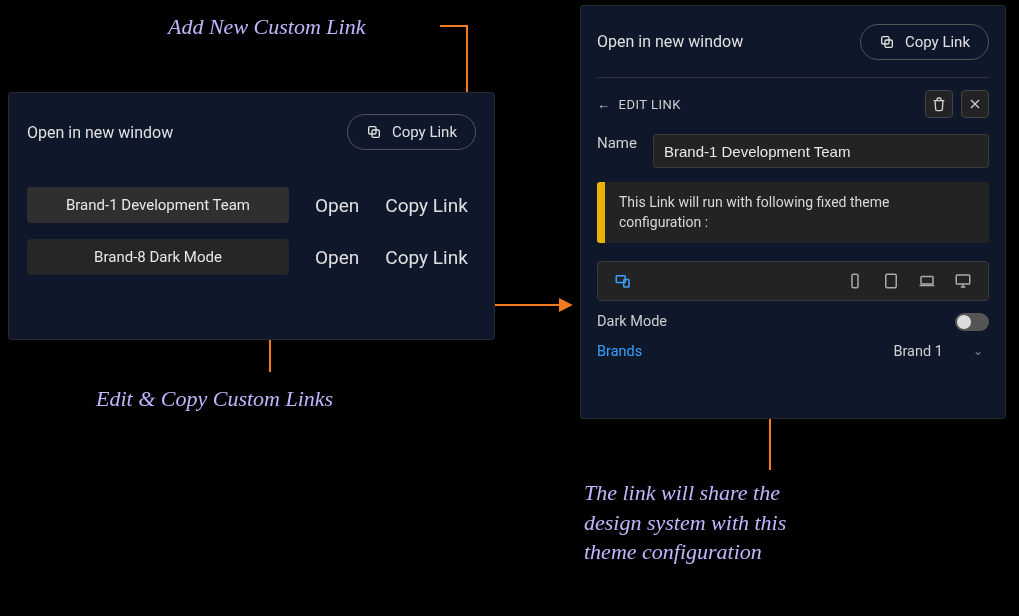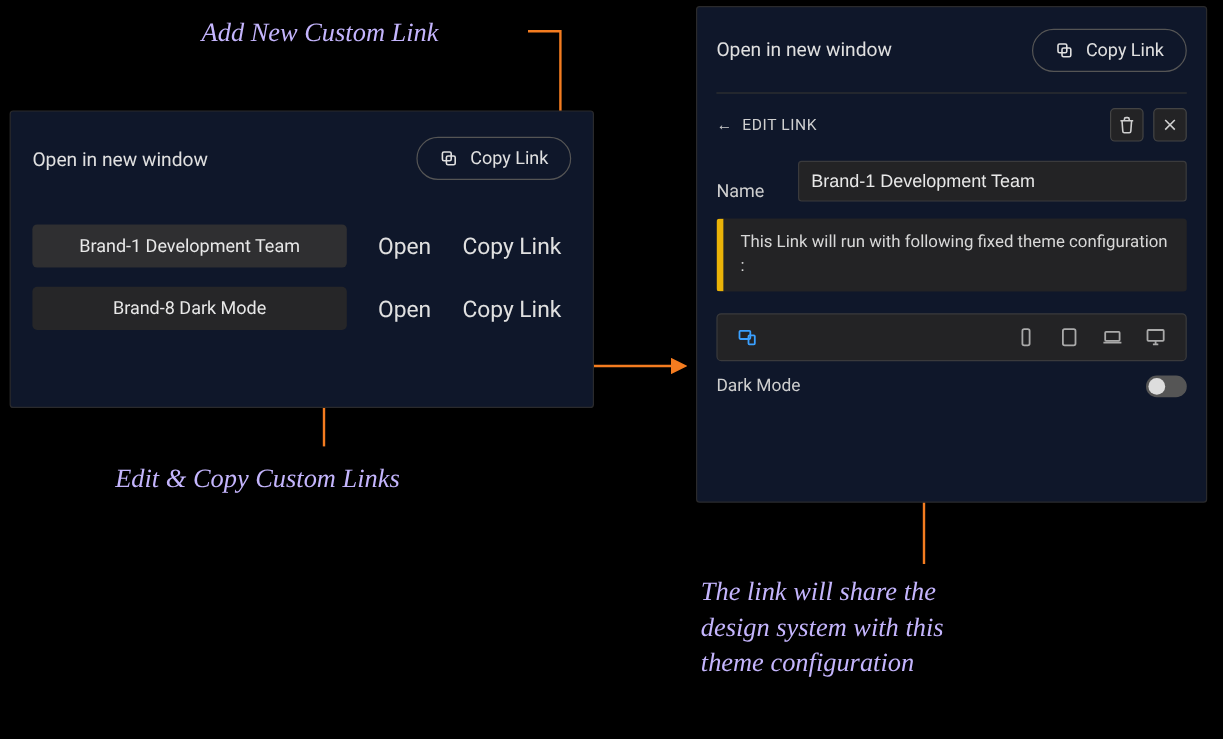--- a/index.html
+++ b/index.html
@@ -52,28 +52,28 @@
   .link-row.second .link-chip { background:#262628; }
   .link-action { color:#e0e0e0; font-size:19px; cursor:pointer; }
 
   
   .panel.right { left:580px; top:5px; width:426px; height:414px; padding:0 16px; }
   .right .row-top { height:72px; border-bottom:1px solid #333; }
   .edit-head { display:flex; align-items:center; justify-content:space-between; height:52px; }
   .edit-head .back { display:flex; align-items:center; gap:8px; color:#cfcfcf; font-size:13px; letter-spacing:0.5px; cursor:pointer; }
   .edit-head .icons { display:flex; gap:8px; }
   .sqbtn { width:28px; height:28px; border:1px solid #444; border-radius:4px; display:flex; align-items:center; justify-content:center; cursor:pointer; color:#cfcfcf; background:#232325; }
-  .name-row { display:flex; align-items:flex-end; gap:28px; margin-top:4px;}
+  .name-row { display:flex; align-items:flex-start; gap:16px; margin-top:4px;}
   .name-row .nl { font-size:15px; color:#cfcfcf; }
   .name-input {
     flex:1; height:34px; background:#232325; border:1px solid #3a3a3c; border-radius:3px;
     color:#e8e8e8; font-size:15px; padding:0 10px;
   }
   .info-box {
-    margin-top:14px; background:#232325; border-left:6px solid #eab308; border-radius:3px;
+    margin-top:14px; background:#232325; border-left:8px solid #eab308; border-radius:3px;
     padding:10px 14px; color:#d8d8d8; font-size:14px; line-height:1.45;
   }
   .device-tabs {
     margin-top:18px; height:40px; background:#232325; border:1px solid #3a3a3c; border-radius:4px;
     display:flex; align-items:center; padding:0 10px; gap:6px;
   }
   .device-tabs .spacer { flex:1; }
   .dev-icon { width:30px; height:30px; display:flex; align-items:center; justify-content:center; color:#aaa; cursor:pointer; border-radius:3px; }
   .dev-icon.active { color:#3aa0ff; }
   .darkmode-row { margin-top:12px; display:flex; align-items:center; justify-content:space-between; font-size:14.5px; color:#cfcfcf; }
@@ -204,13 +204,20 @@
           <path d="M9 20h6M12 16v4"></path>
         </svg>
     </div>
   </div>
 
   <div class="darkmode-row">
     <span>Dark Mode</span>
     <div class="toggle"></div>
   </div>
 
+  <div class="brands-row">
+    <span class="bl">Brands</span>
+    <div class="sel">
+      <span>Brand 1</span>
+      <span class="chev">⌄</span>
+    </div>
+  </div>
 </div>
 
 </body></html>

